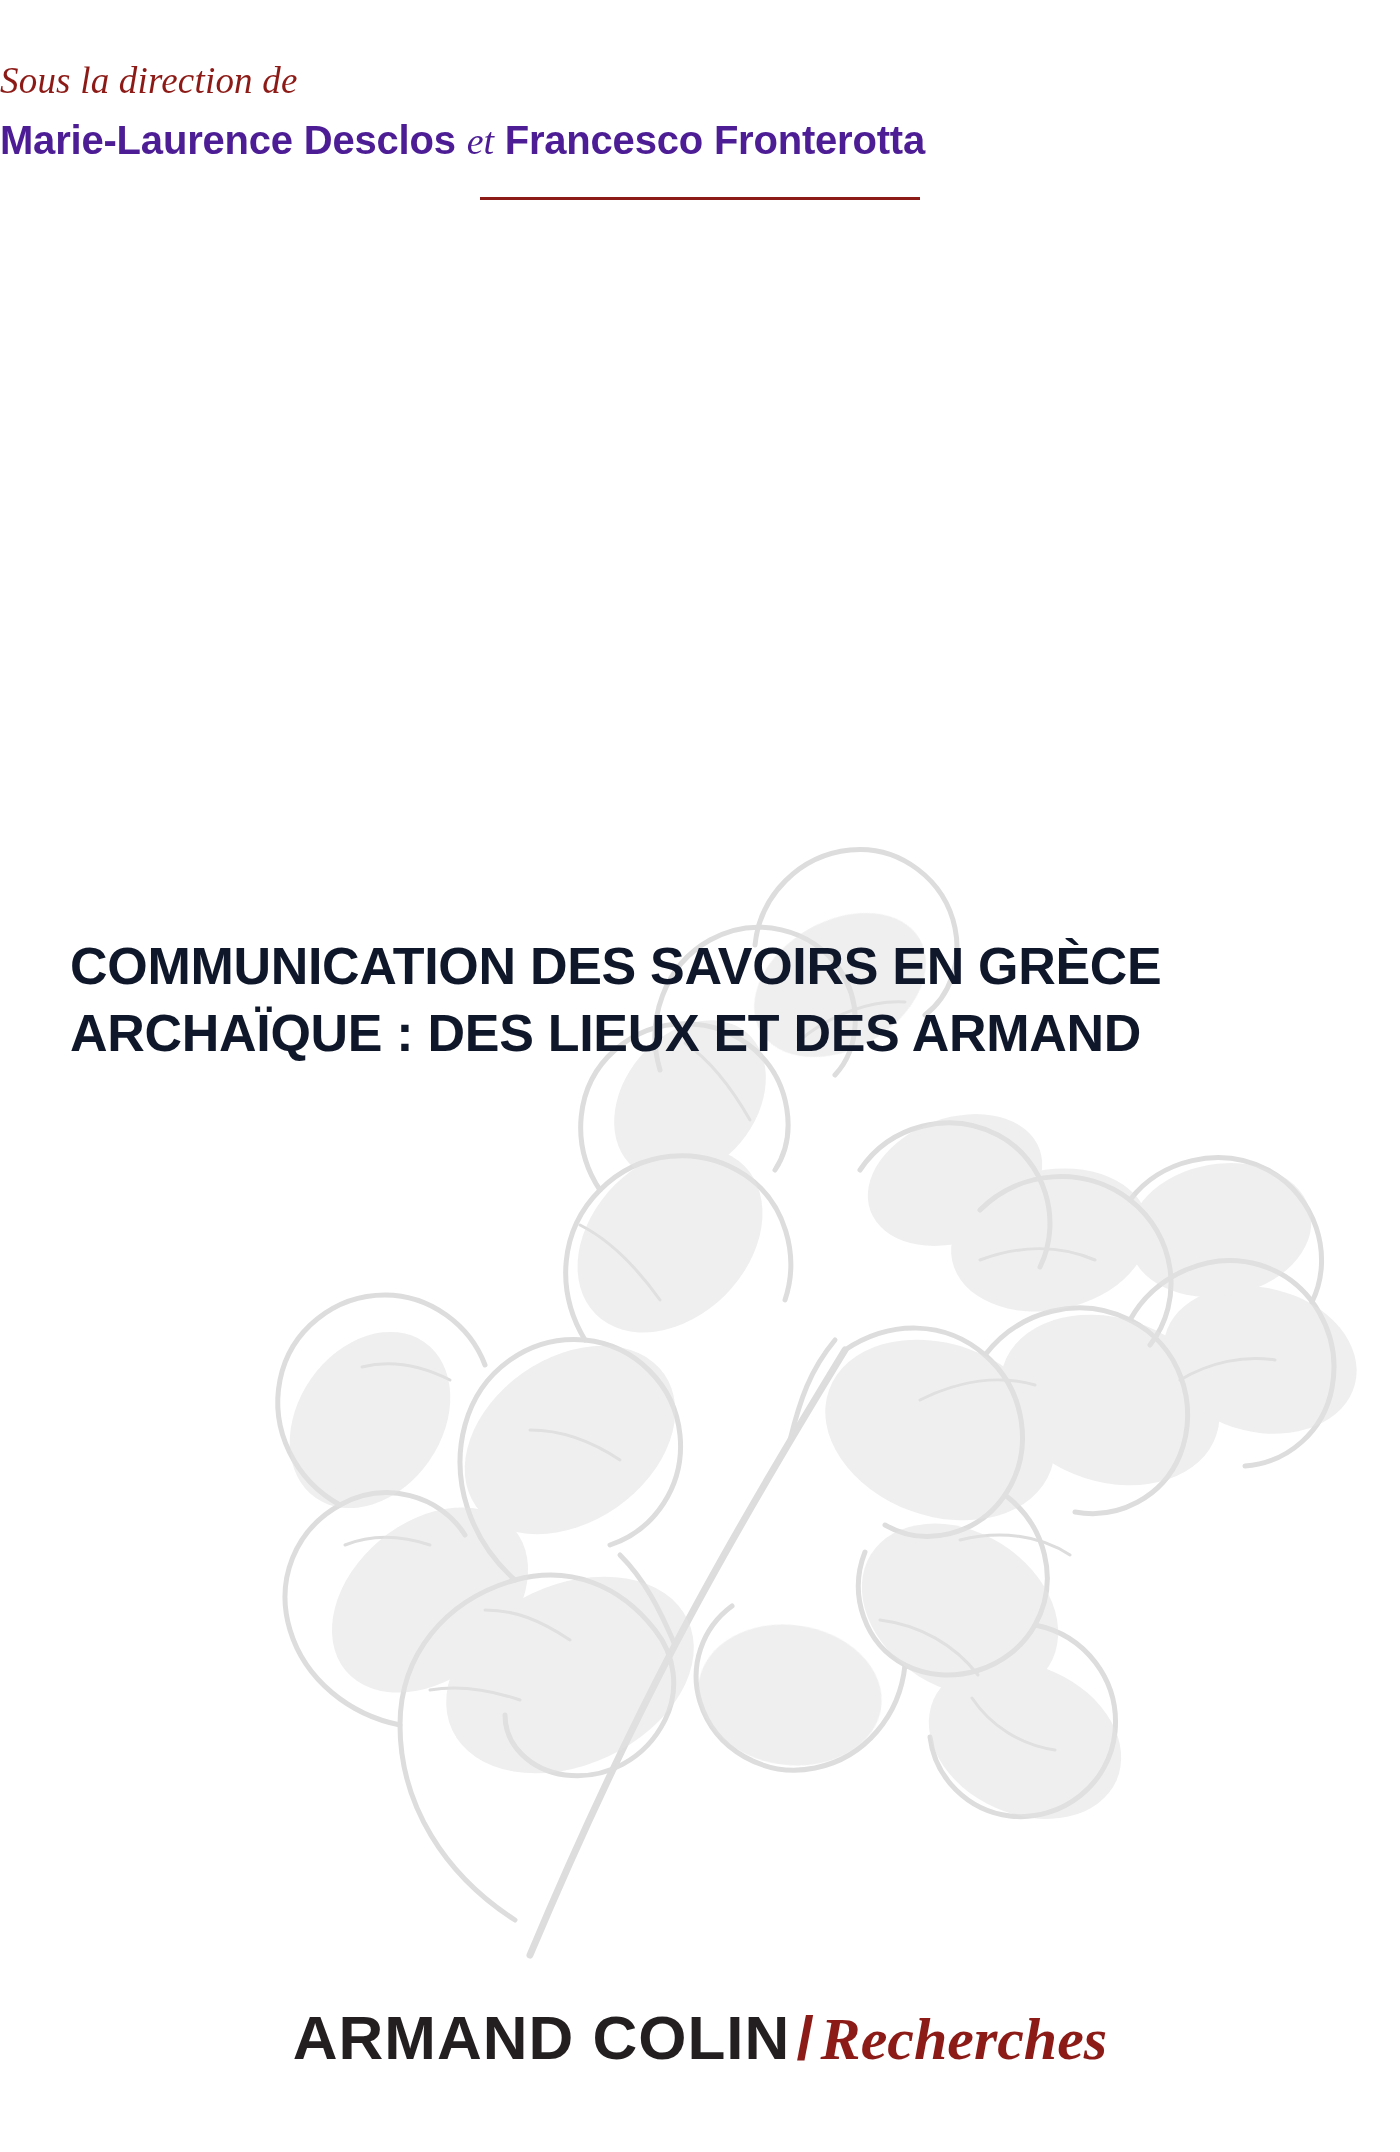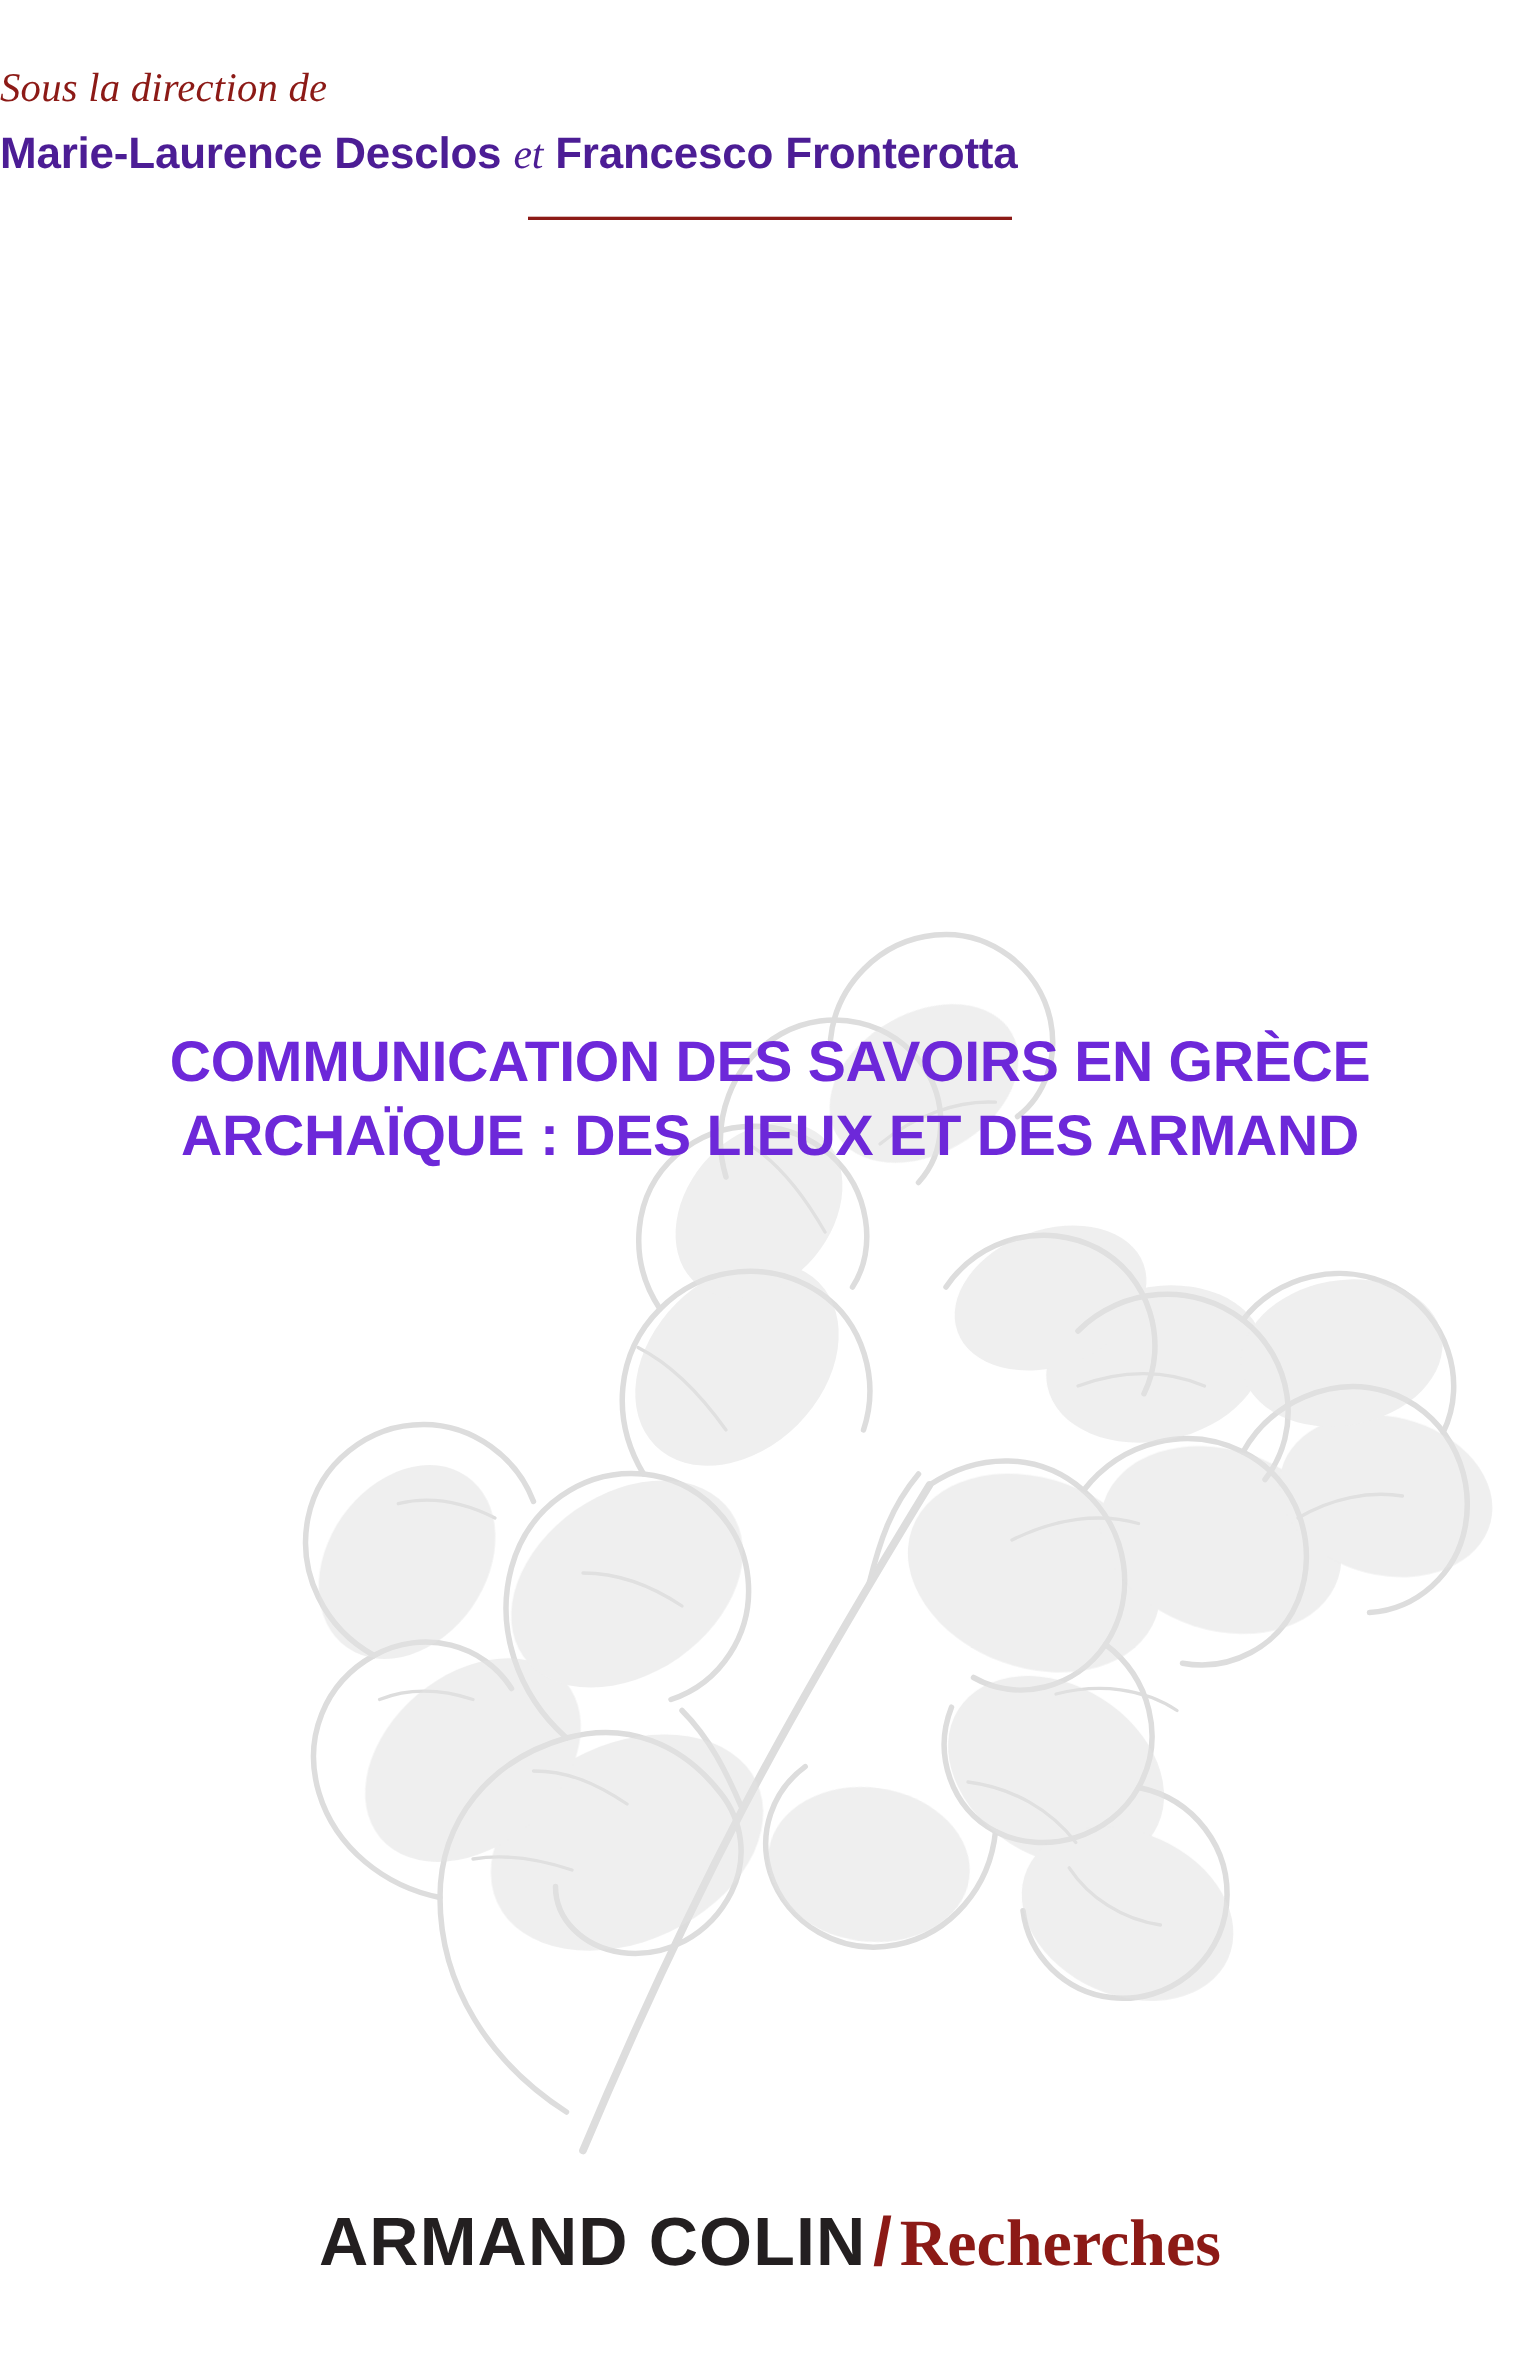--- a/index.html
+++ b/index.html
@@ -93,23 +93,23 @@
     font-size: 131px;
     margin-top: 12px;
   }
 
   
   .subtitle {
     position: absolute;
     top: 890px;
     left: 70px;
     right: 70px;
-    text-align: center;
+    text-align: left;
     z-index: 2;
-    color: #6d28d9;
+    color: #0f172a;
     font-family: "Liberation Sans", sans-serif;
     font-size: 52px;
     line-height: 1.28;
     letter-spacing: -0.3px;
   }
 
   
   .publisher {
     position: absolute;
     bottom: 78px;
@@ -130,20 +130,21 @@
   .publisher .slash {
     font-family: "Liberation Sans", sans-serif;
     font-weight: bold;
     font-size: 62px;
     color: #8c1a16;
     letter-spacing: 1px;
     margin: 0 6px;
   }
   .publisher .recherches {
     font-family: "Liberation Serif", serif;
+    font-style: italic;
     font-weight: bold;
     font-size: 60px;
     color: #8c1a16;
     letter-spacing: 0px;
   }
 </style>
 </head>
 <body>
 
 <div class="cover">

